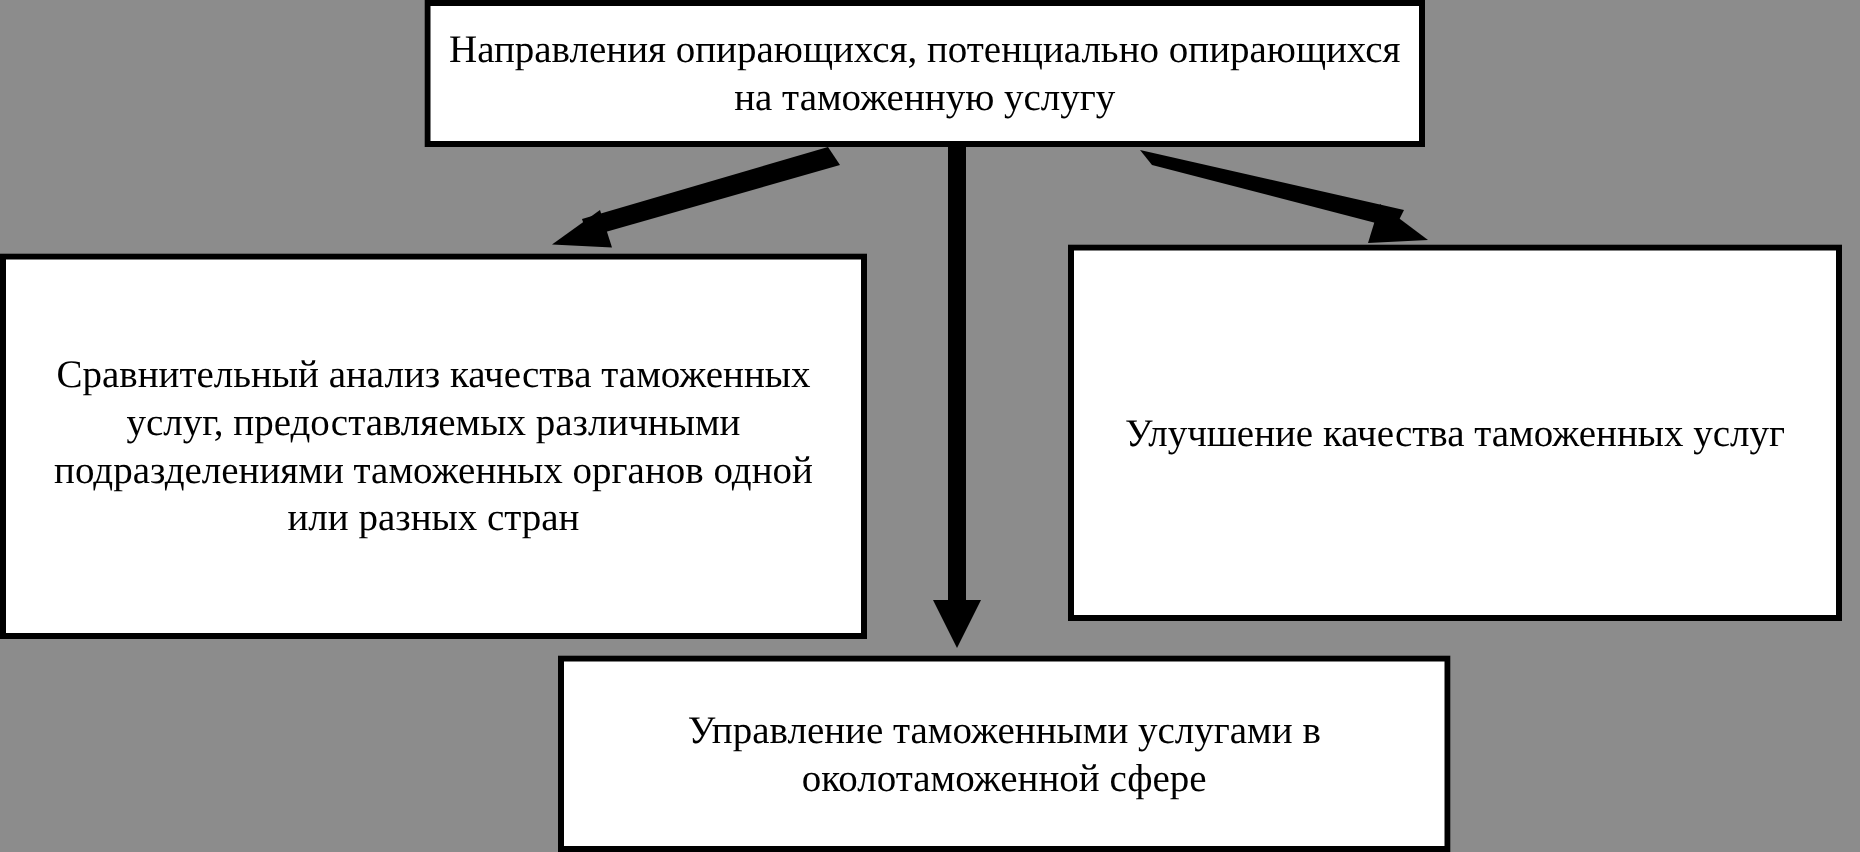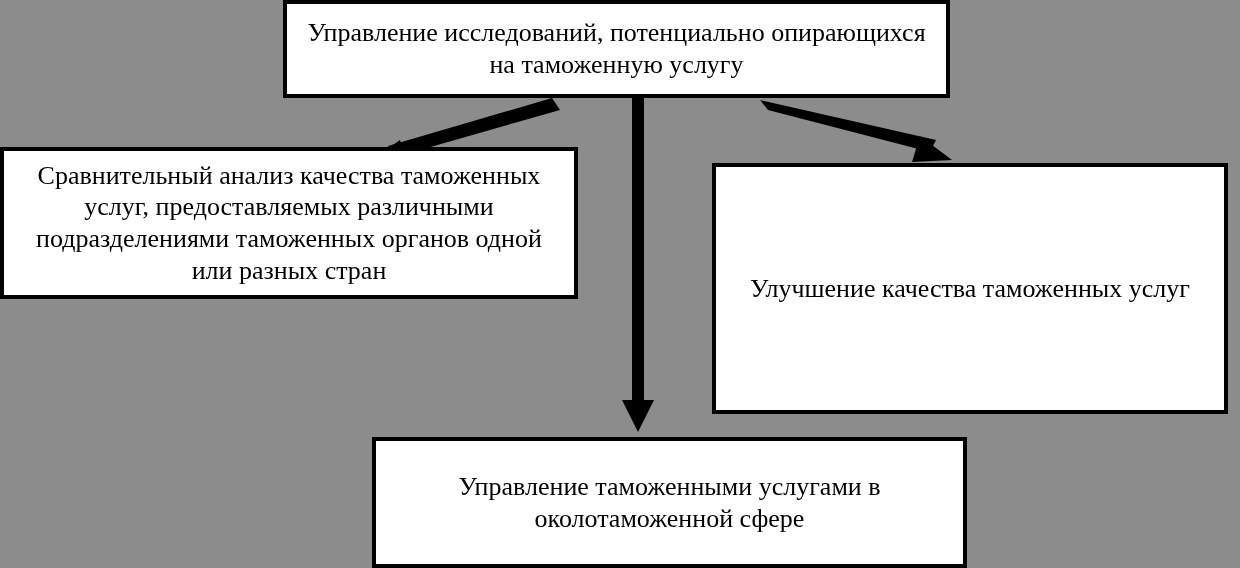--- a/index.html
+++ b/index.html
@@ -46,23 +46,23 @@
   }
   
   #node-root {
     left: 283px;
     top: 0px;
     width: 667px;
     height: 98px;
   }
   #node-comparative {
     left: 0px;
-    top: 147px;
+    top: 169px;
     width: 578px;
-    height: 152px;
+    height: 257px;
   }
   #node-improvement {
     left: 712px;
     top: 163px;
     width: 516px;
     height: 251px;
   }
   #node-management {
     left: 372px;
     top: 437px;
@@ -87,21 +87,21 @@
       <polygon points="920,136 952,160 912,162" fill="#000000"></polygon>
     </g>
 
     <g>
       <rect x="632" y="98" width="12" height="308" fill="#000000"></rect>
       <polygon points="622,400 654,400 638,432" fill="#000000"></polygon>
     </g>
   </svg>
 
   <div class="node" id="node-root">
-    <span class="node-text">Управление исследований, потенциально опирающихся на таможенную услугу</span>
+    <span class="node-text">Направления опирающихся, потенциально опирающихся на таможенную услугу</span>
   </div>
 
   <div class="node" id="node-comparative">
     <span class="node-text">Сравнительный анализ качества таможенных услуг, предоставляемых различными подразделениями таможенных органов одной или разных стран</span>
   </div>
 
   <div class="node" id="node-improvement">
     <span class="node-text">Улучшение качества таможенных услуг</span>
   </div>
 

